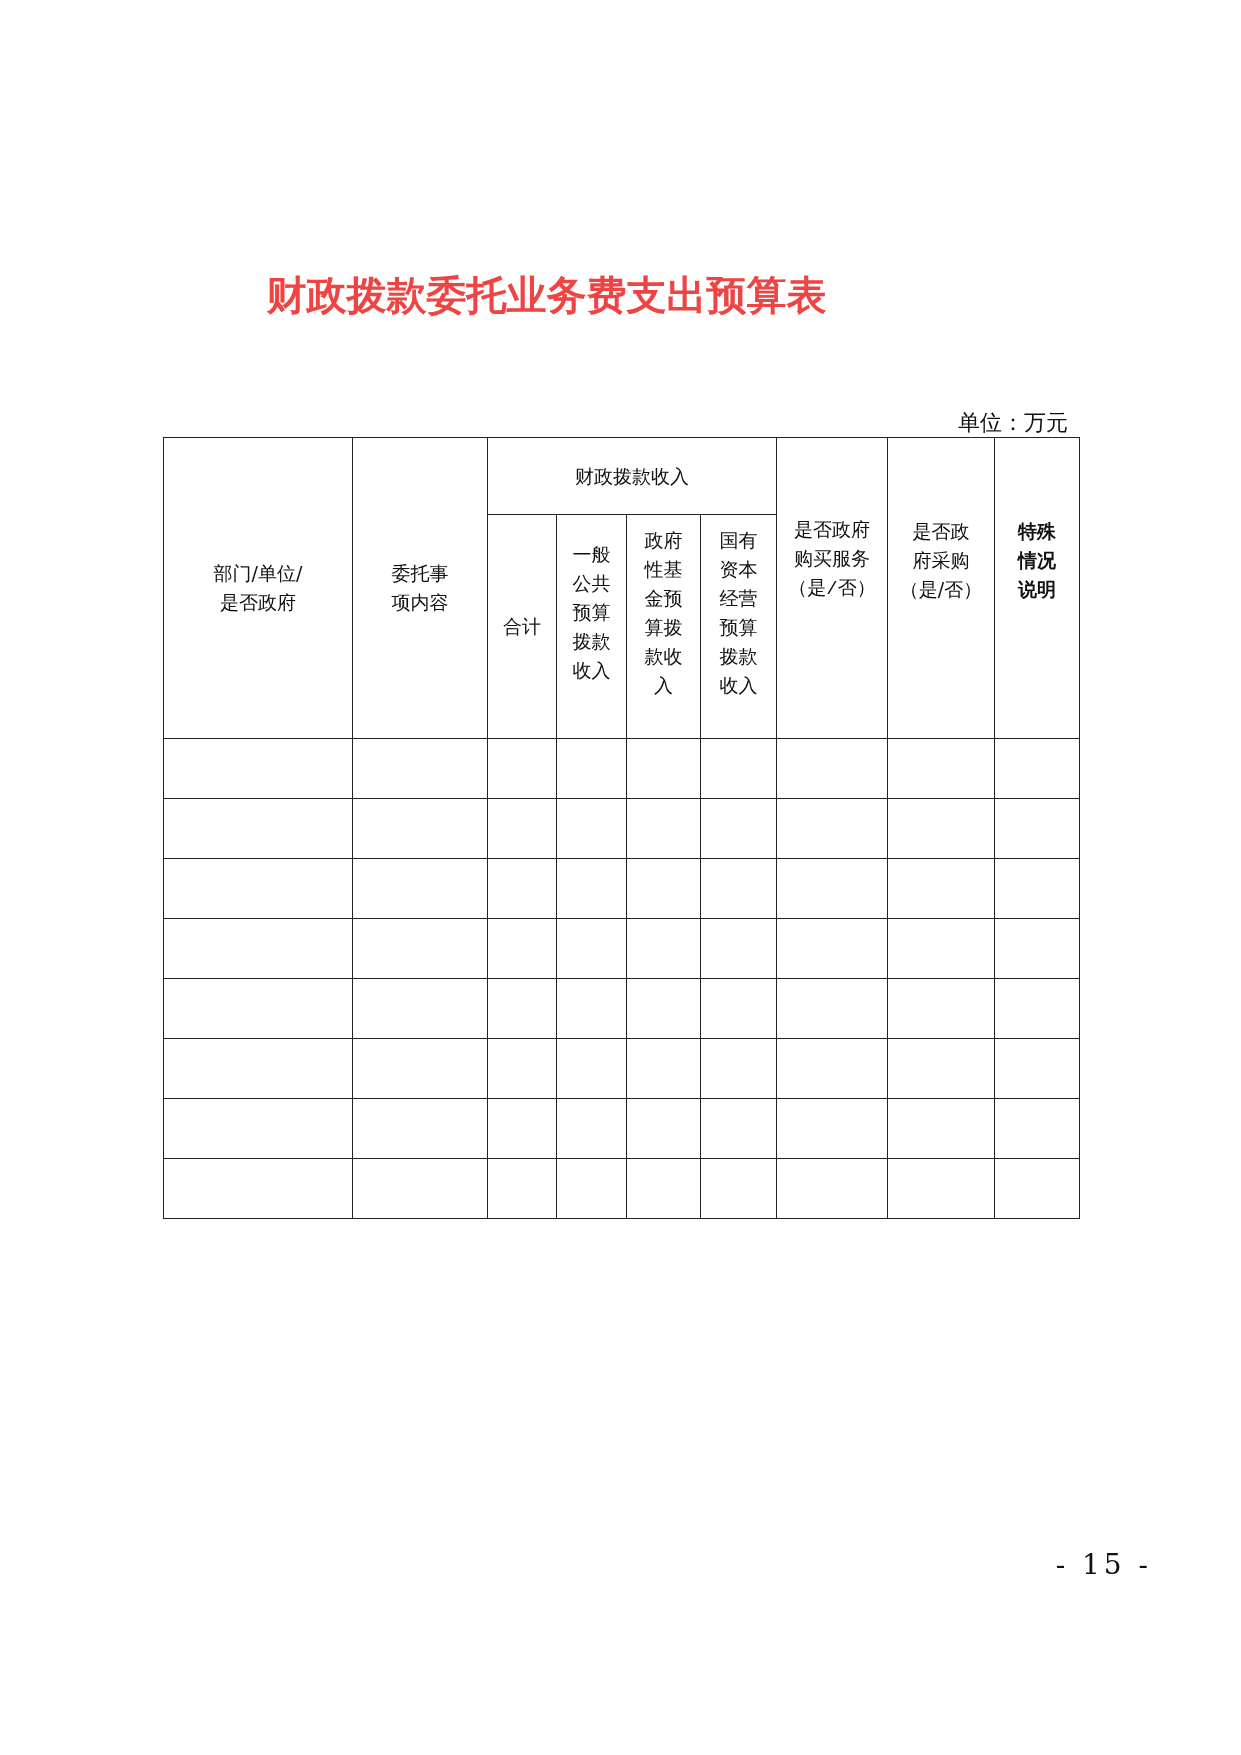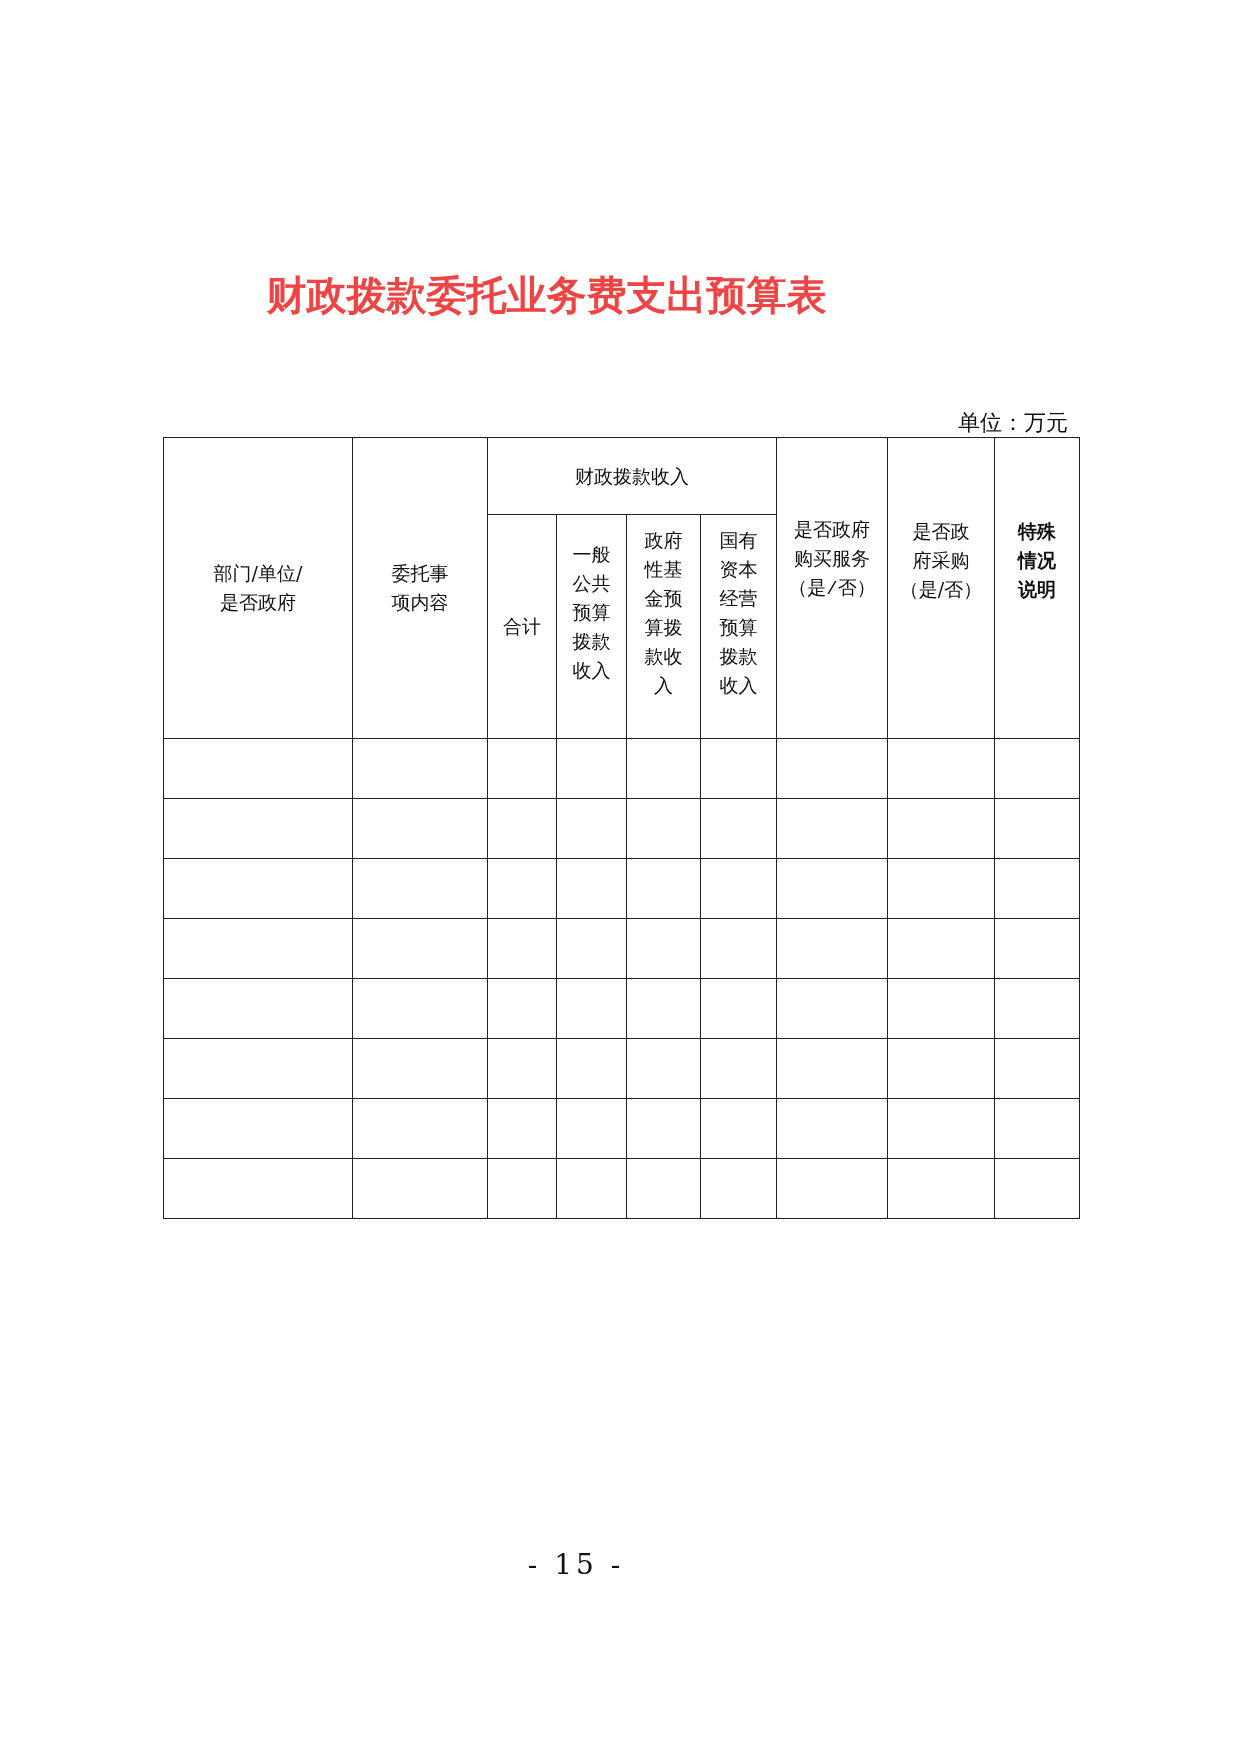--- a/index.html
+++ b/index.html
@@ -17,21 +17,21 @@
     }
     table.budget td, table.budget th {
       border: 1.5px solid #222; padding: 0; text-align: center; vertical-align: middle;
       font-weight: normal; font-size: 19px; line-height: 29px; color: #111;
     }
     .hdr-top { height: 77px; }
     .hdr-sub { height: 224px; }
     .body-row td { height: 59px; }
     .stack { display: inline-block; white-space: pre-line; }
     .pageno {
-      position: absolute; left: 0; width: 1152px; top: 1548px; text-align: center;
+      position: absolute; left: 0; width: 1152px; top: 1548px; text-align: right;
       font-family: "DejaVu Serif", serif; font-size: 28px; color: #111; letter-spacing: 4px;
     }
   </style>
 </head>
 <body>
 
 <div class="title">财政拨款委托业务费支出预算表</div>
 <div class="unit">单位：万元</div>
 
 <table class="budget">

